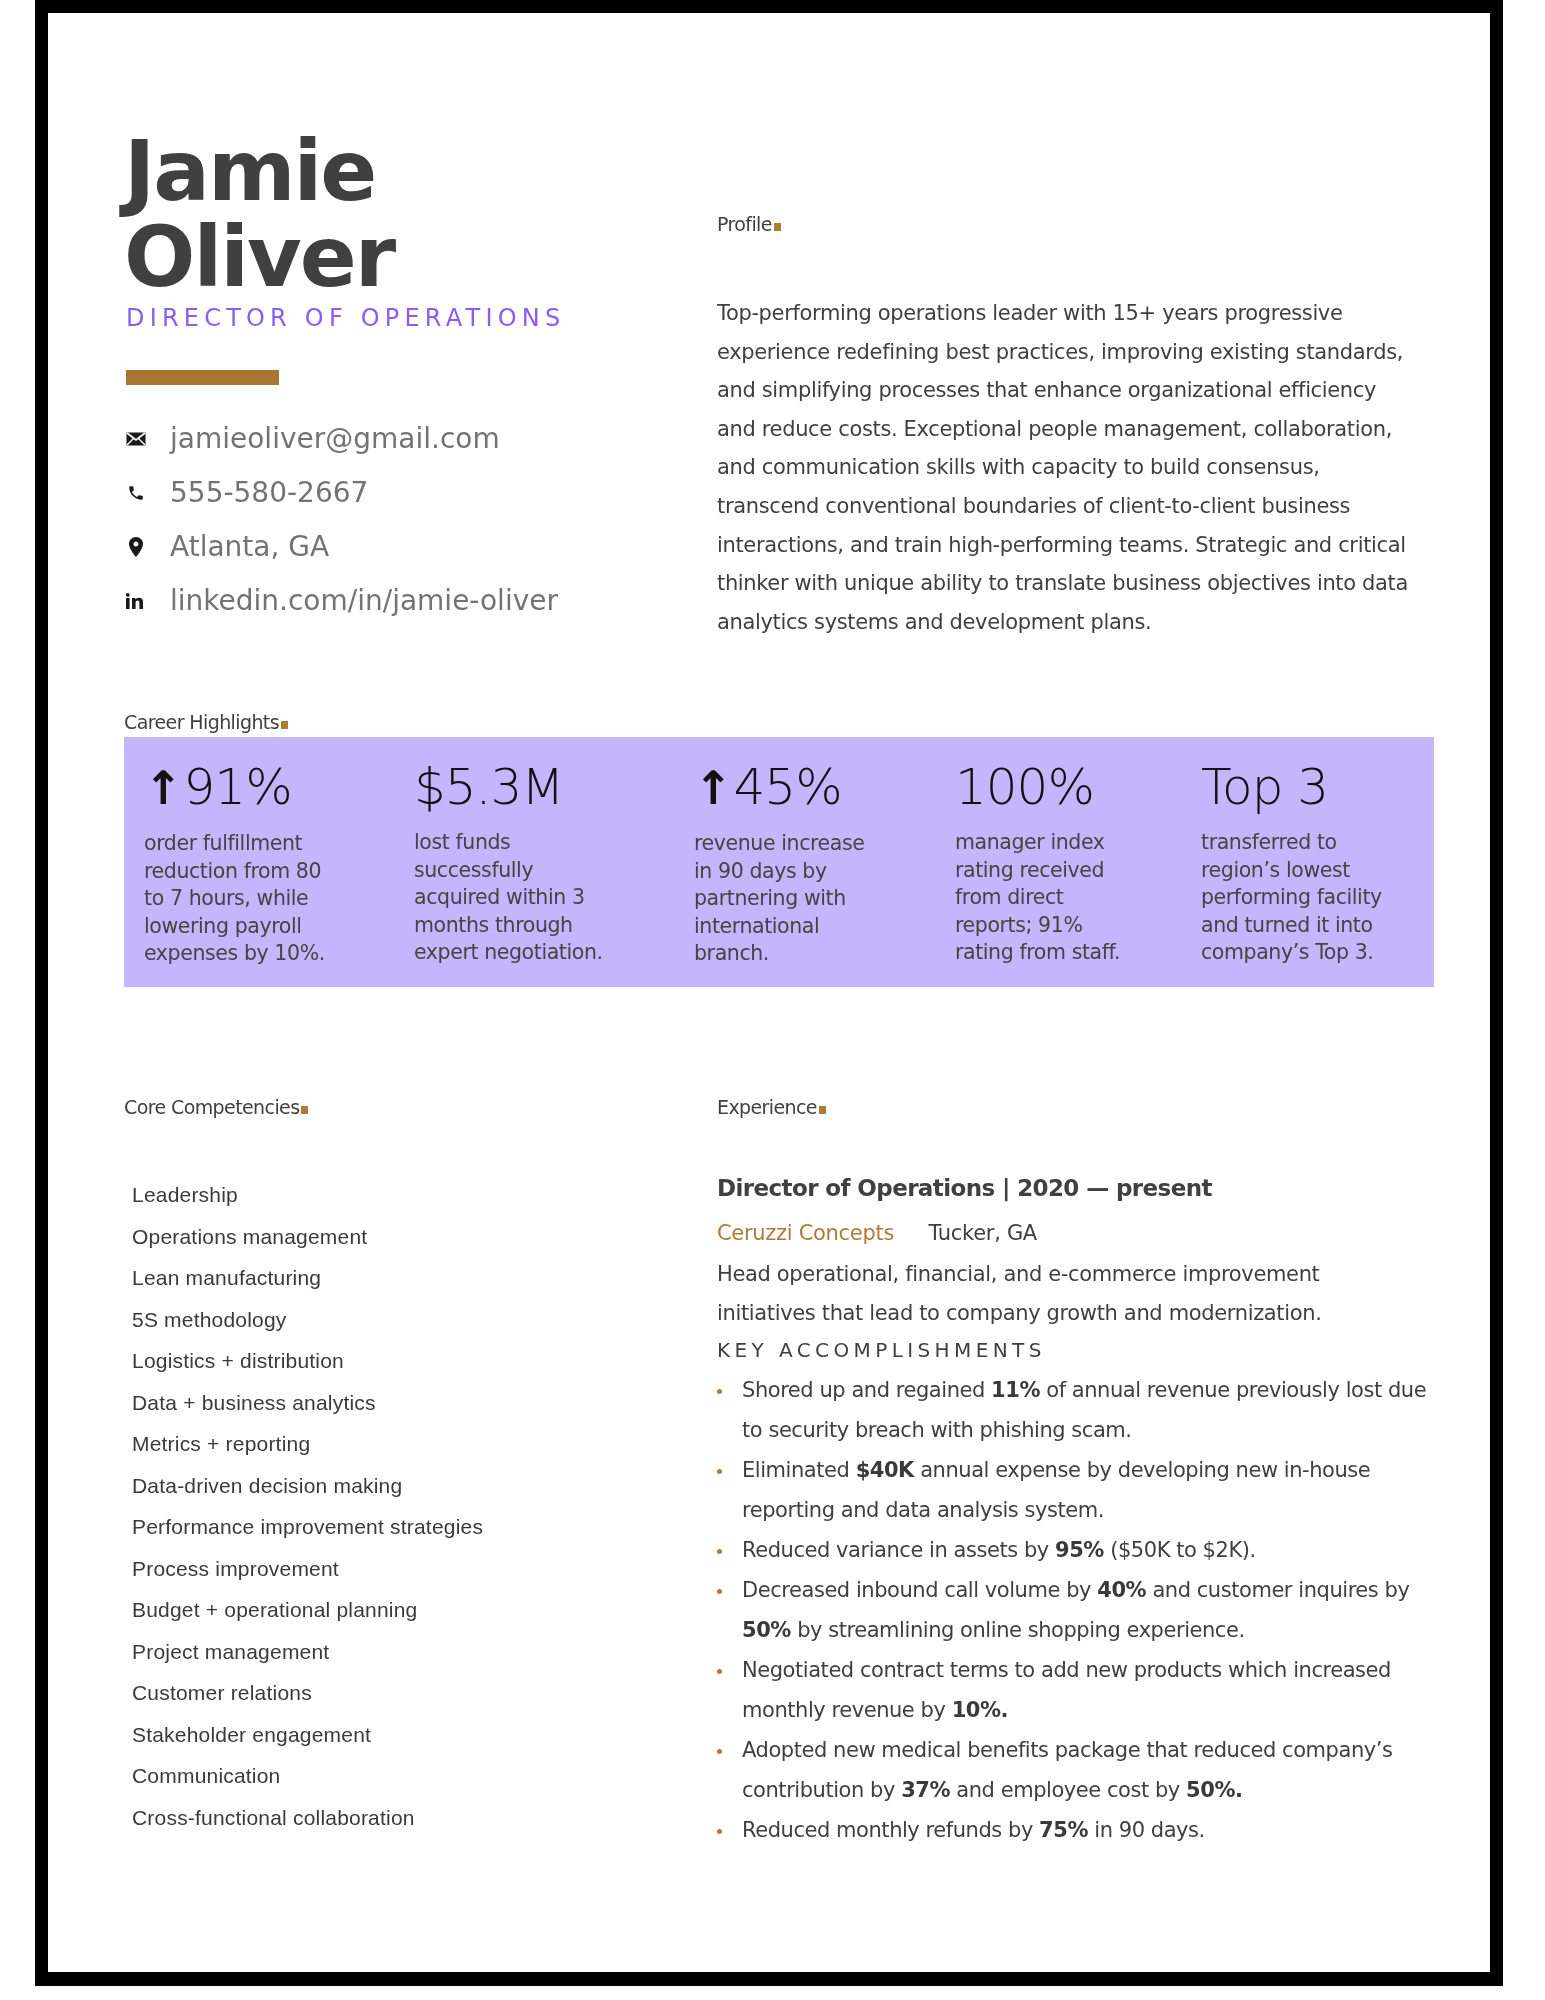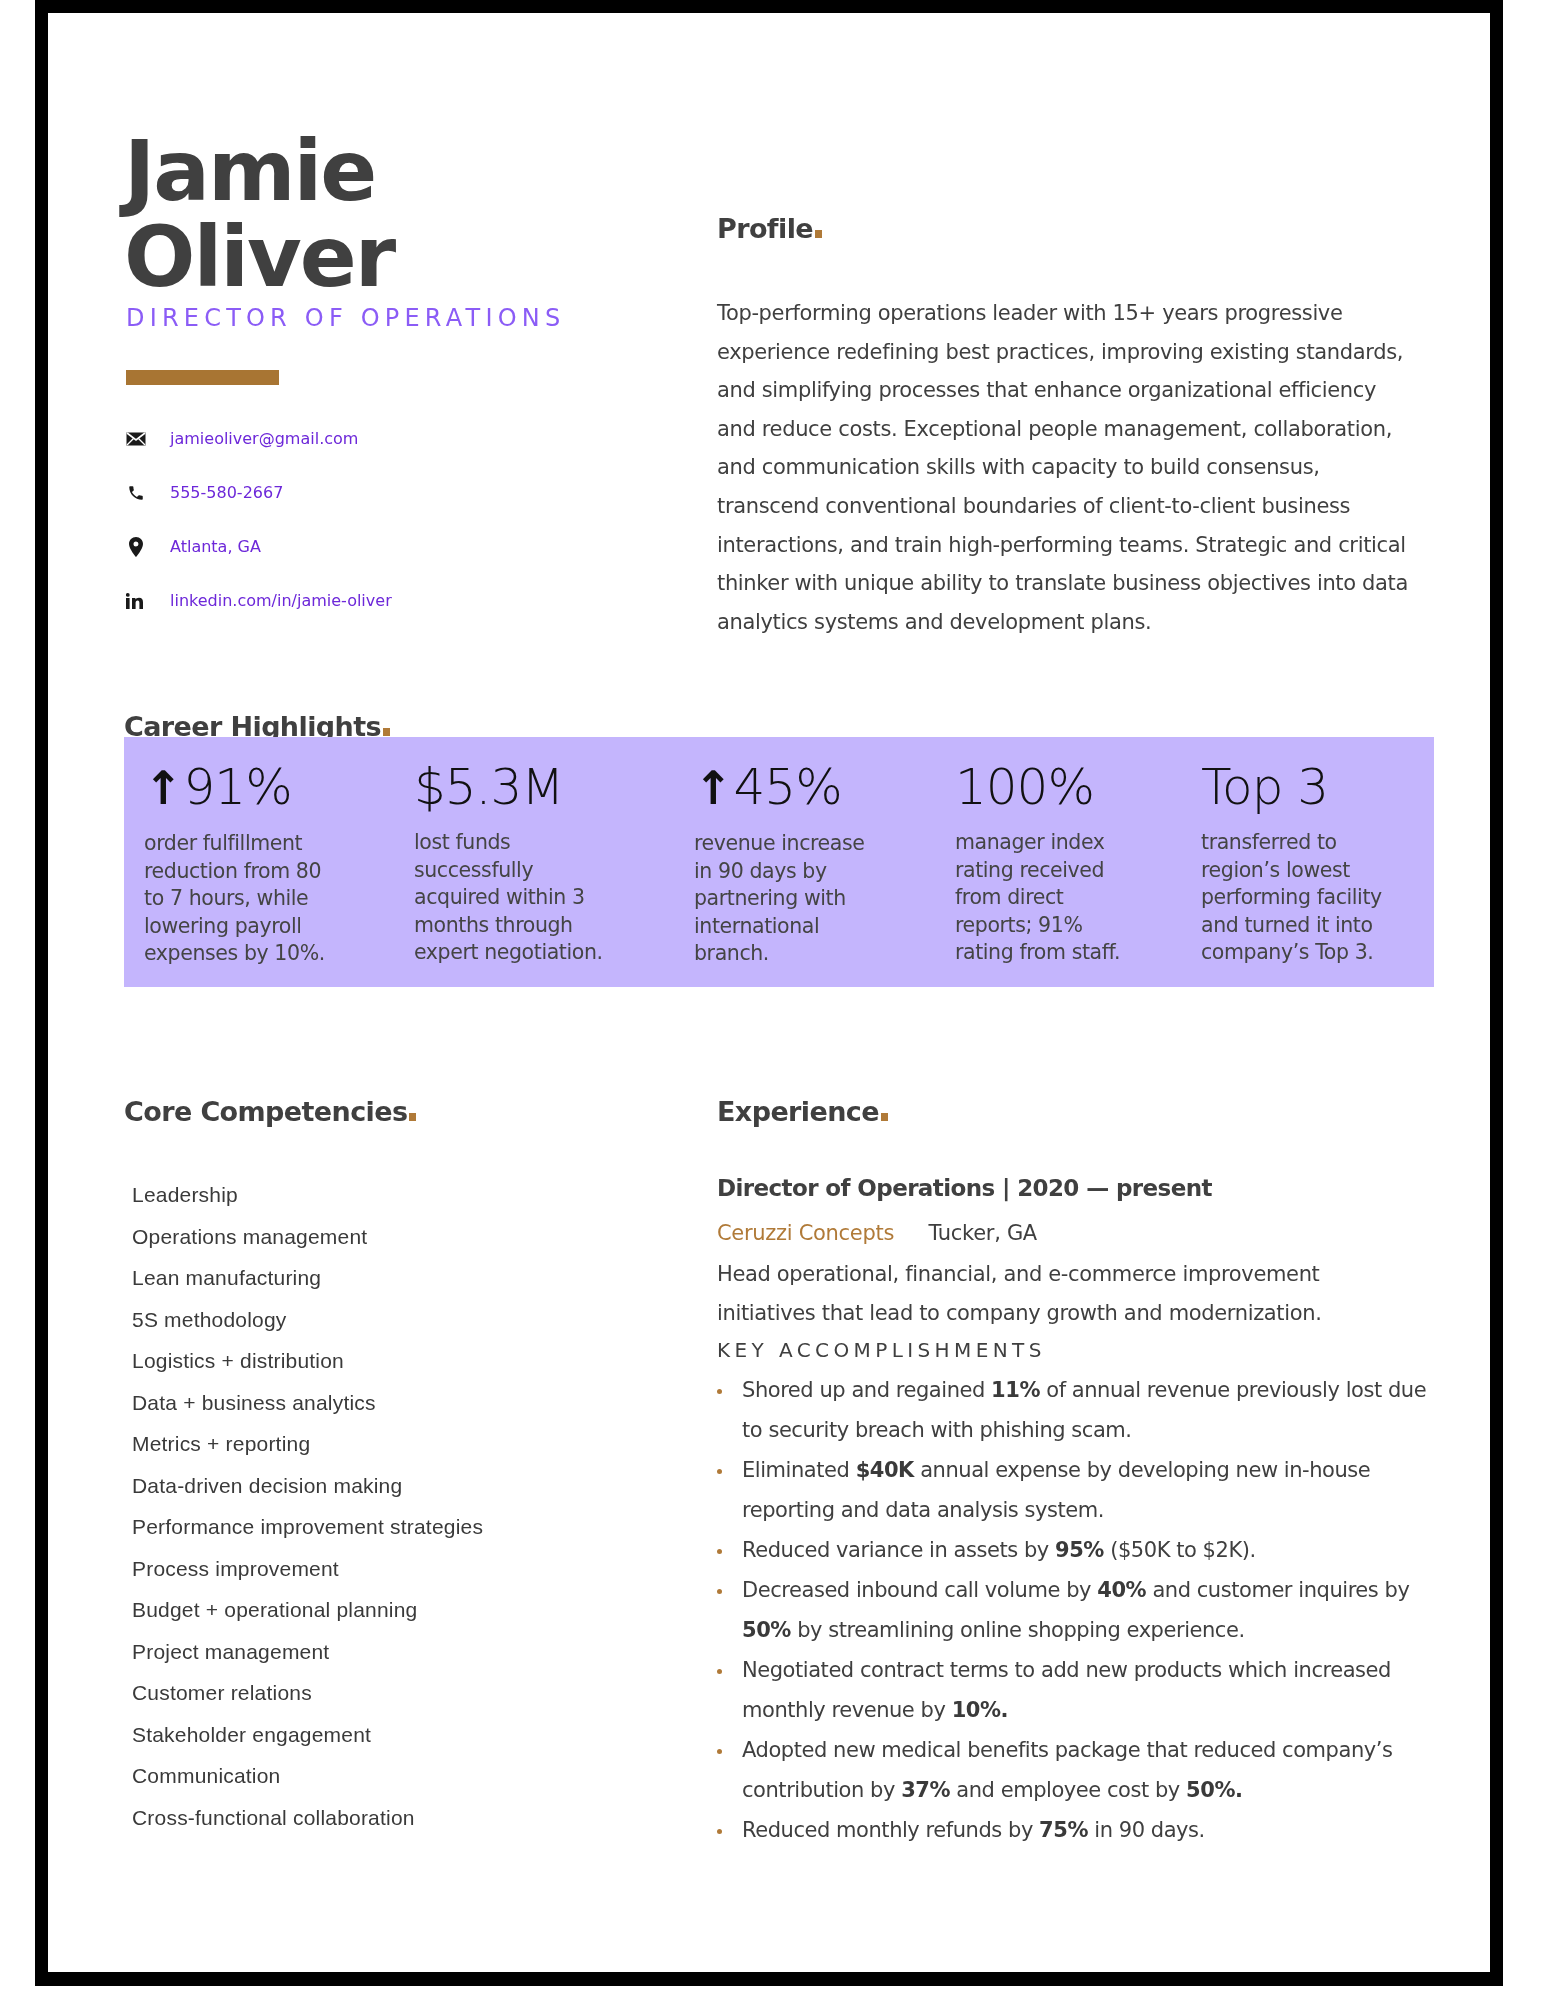--- a/index.html
+++ b/index.html
@@ -24,25 +24,25 @@
     }
     .job-title {
       left: 126px; top: 304px; font-size: 24px; letter-spacing: 5.2px;
       color: #8b5cf6; font-family: "DejaVu Sans", sans-serif; font-weight: normal;
     }
     .accent-bar { left: 126px; top: 370px; width: 153px; height: 15px; background: #a87533; }
 
     .contact { left: 124px; top: 425px; }
     .contact-row { display: flex; align-items: center; height: 27px; margin-bottom: 27px; }
     .contact-row .ic { width: 24px; height: 24px; margin-right: 22px; display: flex; align-items: center; justify-content: center; }
-    .contact-row .txt { font-size: 16px; color: #6d28d9; font-family: "DejaVu Sans", sans-serif; }
+    .contact-row .txt { font-size: 28px; color: #737373; font-family: "DejaVu Sans", sans-serif; }
 
     .heading {
-      font-family: "DejaVu Sans", sans-serif; font-weight: bold;
-      font-size: 27px; color: #404040; letter-spacing: -0.6px; white-space: nowrap; text-align: center;
+      font-family: "DejaVu Sans", sans-serif; font-weight: normal;
+      font-size: 19px; color: #404040; letter-spacing: -0.6px; white-space: nowrap; text-align: center;
     }
     .heading .dot { display: inline-block; width: 7px; height: 8px; background: #b07a38; margin-left: 2px; vertical-align: baseline; }
 
     .profile-h { left: 717px; top: 213px; }
     .profile-text {
       left: 717px; top: 294px; width: 700px;
       font-size: 21px; line-height: 38.6px; color: #3f3f3f;
       font-family: "DejaVu Sans", sans-serif; letter-spacing: -0.35px;
     }
 

